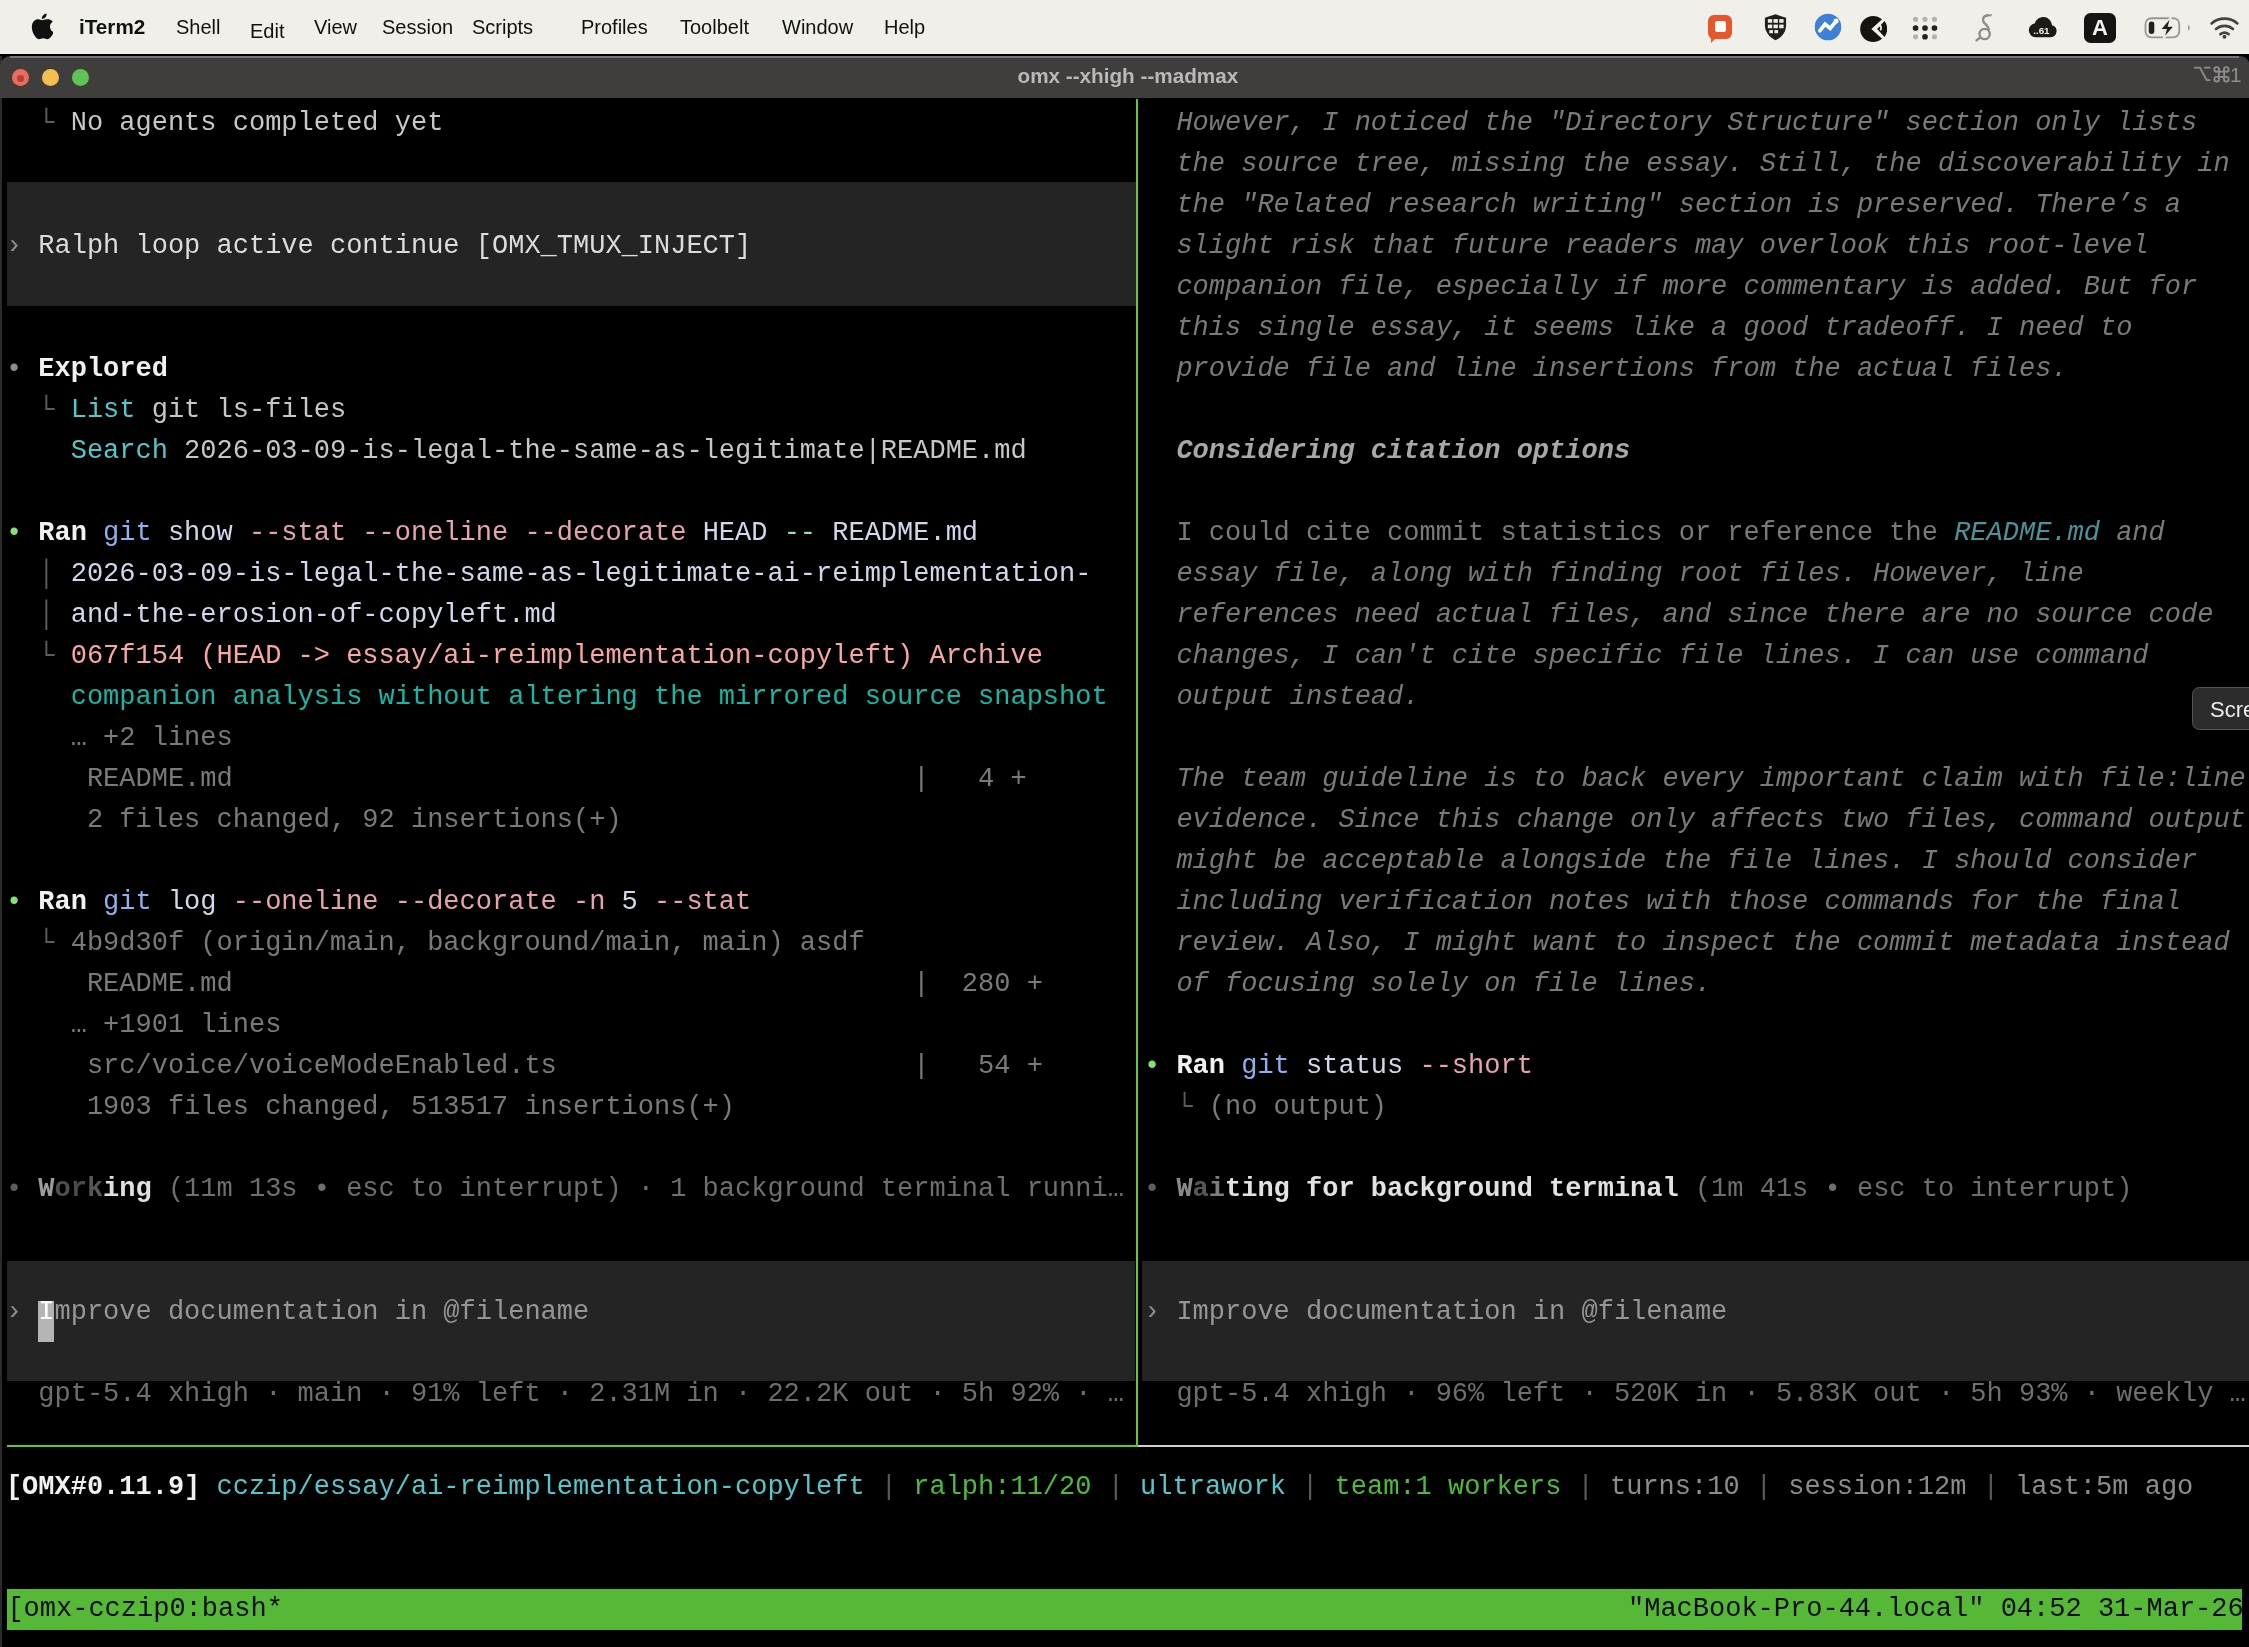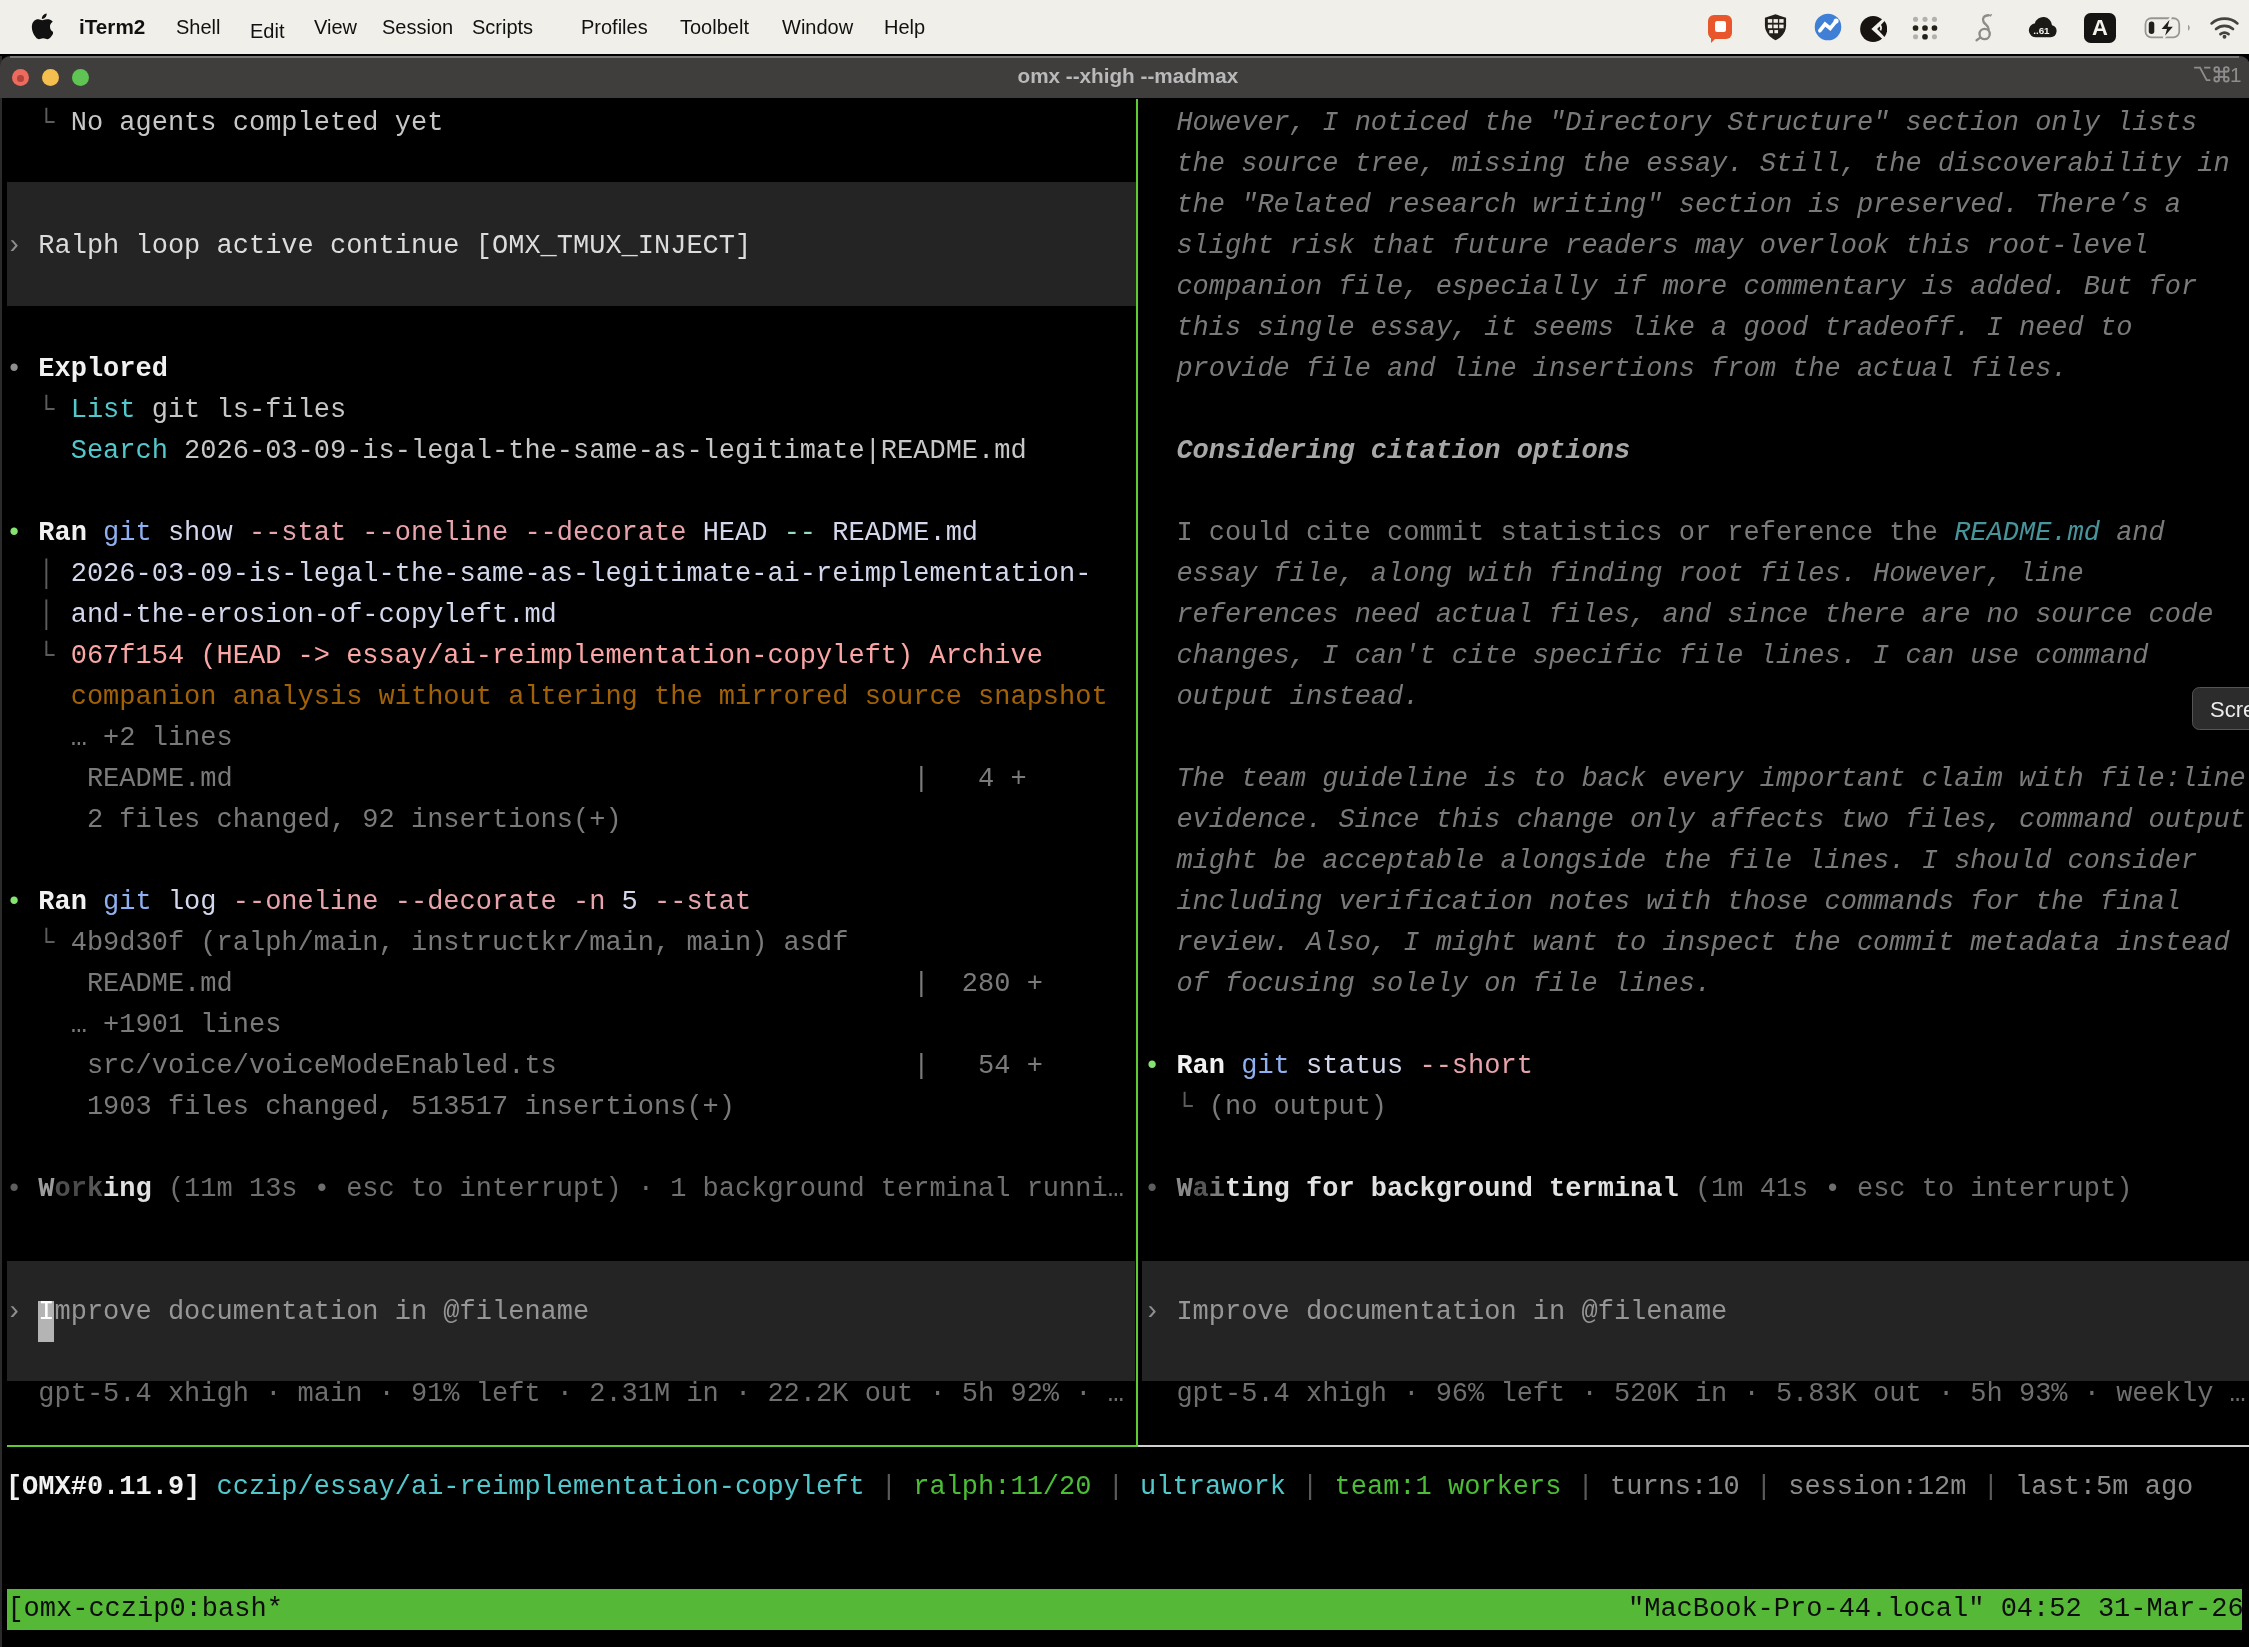--- a/index.html
+++ b/index.html
@@ -131,27 +131,27 @@
 
 
 <span style="color:#8e8e8e;">•</span> <span style="color:#f1f1f1;font-weight:700;">Explored</span>
   <span style="color:#5c5c5c;">└</span> <span style="color:#52c8cc;">List</span><span style="color:#c7c7c7;"> git ls-files</span>
     <span style="color:#52c8cc;">Search</span><span style="color:#c7c7c7;"> 2026-03-09-is-legal-the-same-as-legitimate|README.md</span>
 
 <span style="color:#85e371;">•</span> <span style="color:#f1f1f1;font-weight:700;">Ran</span> <span style="color:#8fb0f0;">git</span> <span style="color:#d3d7ec;">show</span> <span style="color:#e8a3ad;">--stat --oneline --decorate</span> <span style="color:#d3d7ec;">HEAD</span> <span style="color:#9adbc8;">--</span> <span style="color:#d3d7ec;">README.md</span>
   <span style="color:#5c5c5c;">│</span> <span style="color:#d3d7ec;">2026-03-09-is-legal-the-same-as-legitimate-ai-reimplementation-</span>
   <span style="color:#5c5c5c;">│</span> <span style="color:#d3d7ec;">and-the-erosion-of-copyleft.md</span>
   <span style="color:#5c5c5c;">└</span> <span style="color:#fca5a5;">067f154 (HEAD -&gt; essay/ai-reimplementation-copyleft) Archive</span>
-    <span style="color:#a16207;">companion analysis without altering the mirrored source snapshot</span>
+    <span style="color:#14b8a6;">companion analysis without altering the mirrored source snapshot</span>
     <span style="color:#7a7a7a;">… +2 lines</span>
      <span style="color:#7a7a7a;">README.md                                          |   4 +</span>
      <span style="color:#7a7a7a;">2 files changed, 92 insertions(+)</span>
 
 <span style="color:#85e371;">•</span> <span style="color:#f1f1f1;font-weight:700;">Ran</span> <span style="color:#8fb0f0;">git</span> <span style="color:#d3d7ec;">log</span> <span style="color:#e8a3ad;">--oneline --decorate -n</span> <span style="color:#d3d7ec;">5</span> <span style="color:#e8a3ad;">--stat</span>
-  <span style="color:#5c5c5c;">└</span> <span style="color:#7a7a7a;">4b9d30f (ralph/main, instructkr/main, main) asdf</span>
+  <span style="color:#5c5c5c;">└</span> <span style="color:#7a7a7a;">4b9d30f (origin/main, background/main, main) asdf</span>
      <span style="color:#7a7a7a;">README.md                                          |  280 +</span>
     <span style="color:#7a7a7a;">… +1901 lines</span>
      <span style="color:#7a7a7a;">src/voice/voiceModeEnabled.ts                      |   54 +</span>
      <span style="color:#7a7a7a;">1903 files changed, 513517 insertions(+)</span>
 
 <span style="color:#5e5e5e;">•</span> <span style="color:#9c9c9c;font-weight:700;">W</span><span style="color:#4f4f4f;font-weight:700;">o</span><span style="color:#4a4a4a;font-weight:700;">r</span><span style="color:#575757;font-weight:700;">k</span><span style="color:#e0e0e0;font-weight:700;">i</span><span style="color:#e0e0e0;font-weight:700;">n</span><span style="color:#e0e0e0;font-weight:700;">g</span><span style="color:#6f6f6f;"> (11m 13s • esc to interrupt) · 1 background terminal runni…</span>
 
 
 <span style="color:#8e8e8e;">›</span> <span style="color:#ffffff;">I</span><span style="color:#969696;">mprove documentation in @filename</span>
 

